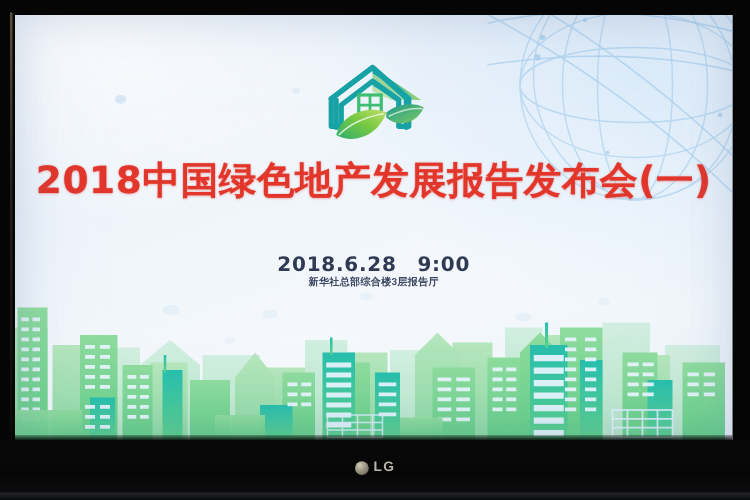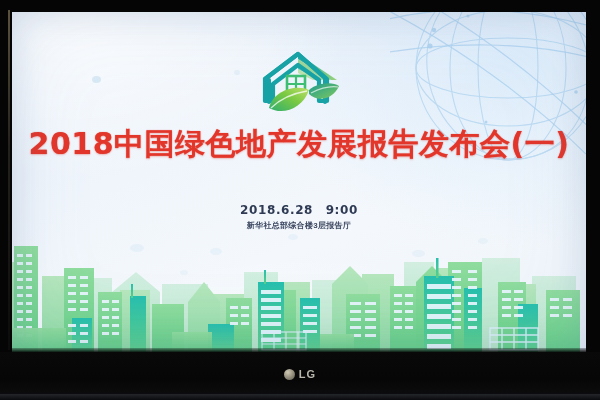--- a/index.html
+++ b/index.html
@@ -41,21 +41,21 @@
   .title{position:absolute;left:0;right:0;top:112px;text-align:center;
       font-family:"DejaVu Sans","Liberation Sans",sans-serif;
       font-size:30px;font-weight:700;letter-spacing:.5px;
       color:#e2362b;
       text-shadow:0 0 1px rgba(226,54,43,.65),0 1px 2px rgba(226,54,43,.28);
       white-space:nowrap;}
 
   
   .date{position:absolute;left:0;right:0;top:190px;text-align:center;
       font-family:"DejaVu Sans","Liberation Sans",sans-serif;
-      font-size:12px;font-weight:700;color:#2f3b54;letter-spacing:.6px;}
+      font-size:16px;font-weight:700;color:#2f3b54;letter-spacing:.6px;}
   .venue{position:absolute;left:0;right:0;top:208px;text-align:center;
       font-family:Liberation Sans, sans-serif;
       font-size:8px;font-weight:700;color:#3b4660;letter-spacing:.3px;}
 
   
   .skyline{position:absolute;left:0;bottom:0;width:574px;height:120px;}
 
   
   .bezel-bottom{position:absolute;left:0;top:352px;width:600px;height:48px;
       background:linear-gradient(180deg,#090909 0%,#060606 55%,#0b0b0d 85%,#141619 100%);}

